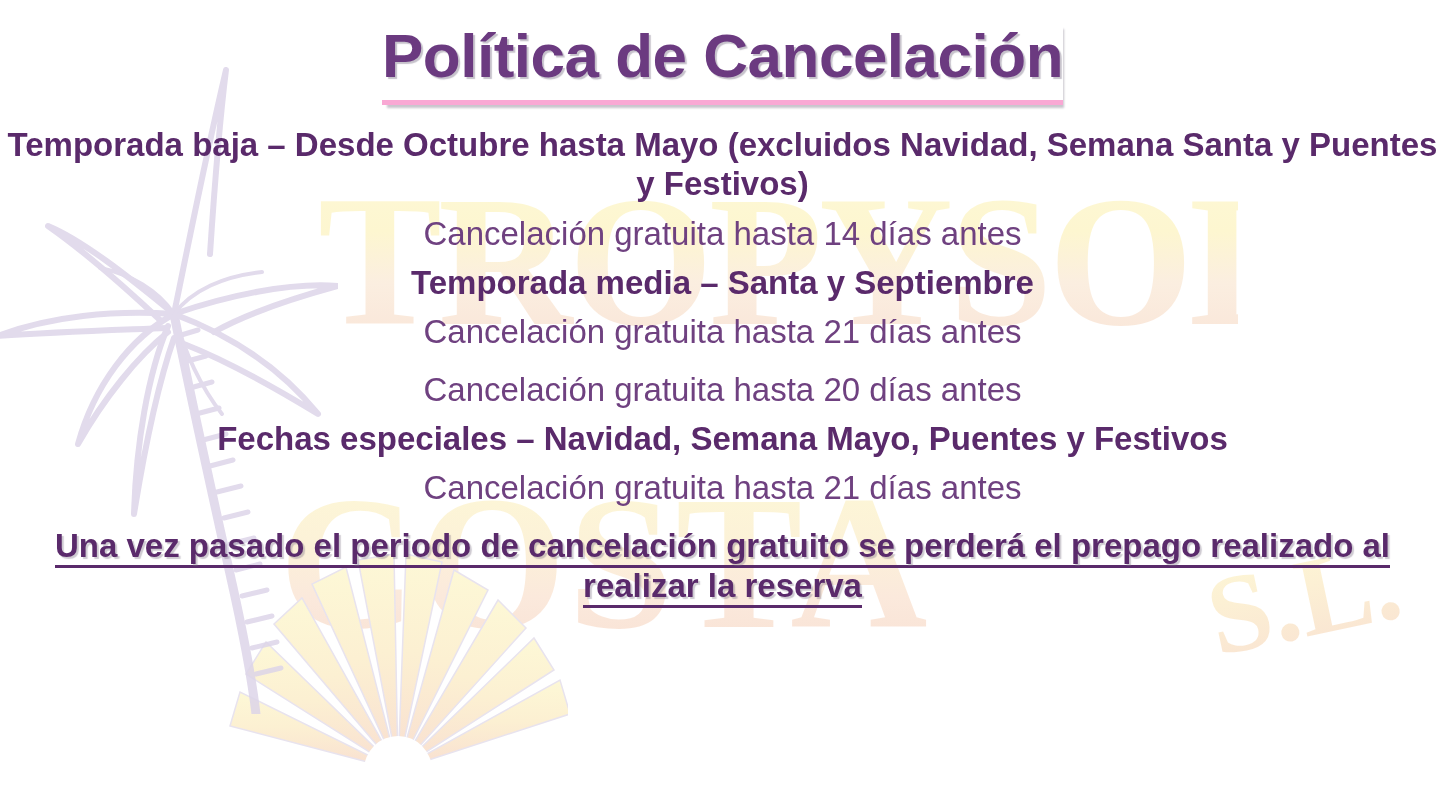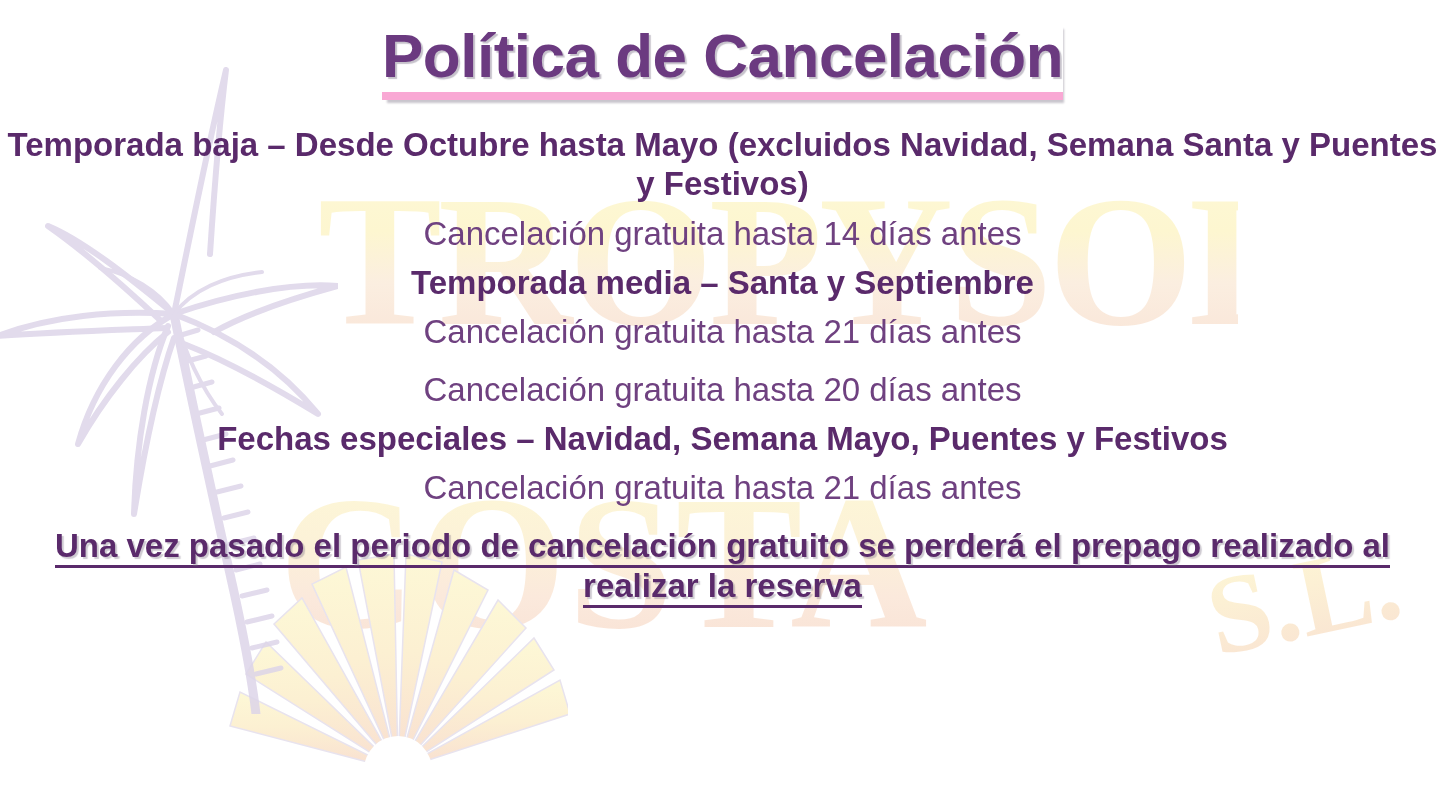--- a/index.html
+++ b/index.html
@@ -110,22 +110,22 @@
     text-align: center;
     font-size: 62px;
     font-weight: bold;
     color: #6b3a80;
     letter-spacing: -0.5px;
     text-shadow: 2px 2px 1px rgba(120,110,130,0.42);
     line-height: 1.1;
   }
   .slide-title .ul {
     display: inline-block;
-    border-bottom: 8px solid #f9a8d4;
-    padding-bottom: 2px;
+    border-bottom: 5px solid #f9a8d4;
+    padding-bottom: 10px;
     box-shadow: 3px 5px 2px -2px rgba(120,110,130,0.40);
   }
 
   .lines {
     position: absolute;
     top: 126px;
     left: 0;
     right: 0;
   }
 

